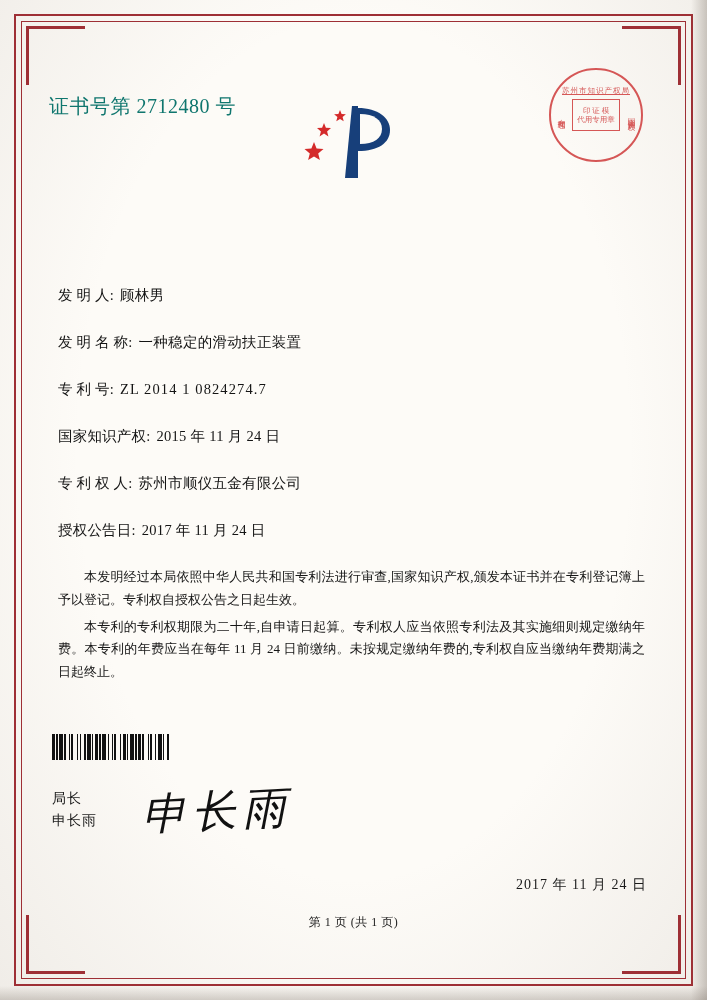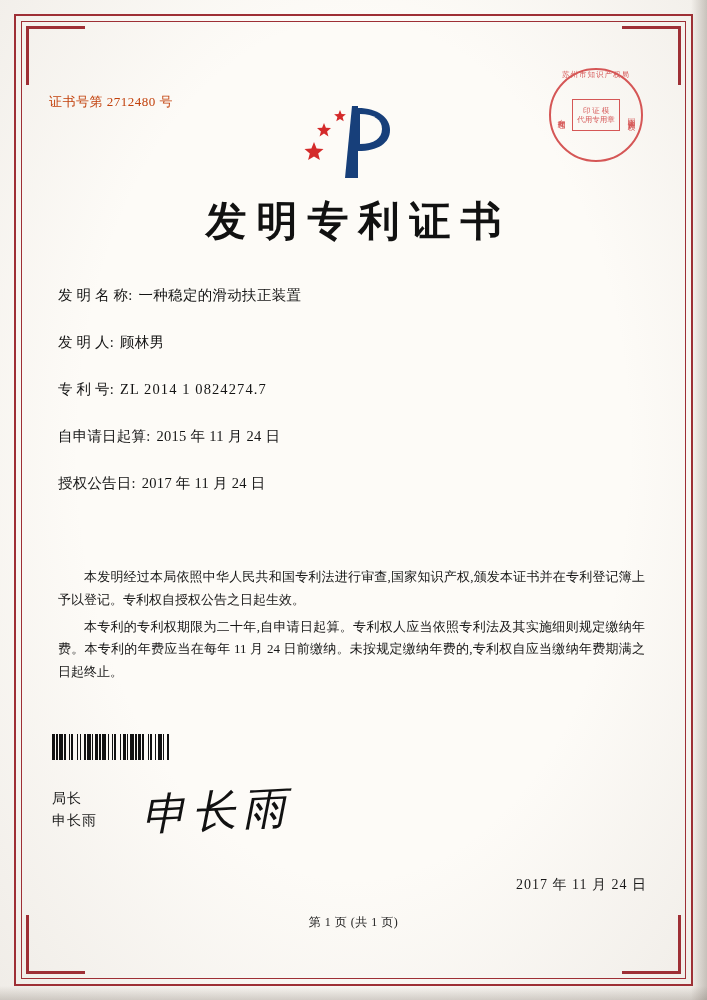--- a/index.html
+++ b/index.html
@@ -67,23 +67,23 @@
     top: 46px;
     right: 46px;
     bottom: 46px;
   }
 
   
   #cert-number {
     position: absolute;
     left: 3px;
     top: 47px;
-    font-size: 13px;
+    font-size: 20px;
     letter-spacing: 0.5px;
-    color: #c2410c;
+    color: #0f766e;
   }
 
   
   #emblem {
     position: absolute;
     left: 50%;
     top: 52px;
     transform: translateX(-50%);
     width: 120px;
     height: 84px;
@@ -118,21 +118,21 @@
     font-family: "Liberation Serif", serif;
   }
   .stamp-arc-text {
     position: absolute;
     left: 0;
     width: 100%;
     text-align: center;
     font-size: 7.5px;
     letter-spacing: 1px;
   }
-  #stamp-top .arc-top { top: 0; }
+  #stamp-top .arc-top { top: 16px; text-decoration: underline; }
   #stamp-top .arc-left {
     left: 5px;
     top: 50%;
     width: auto;
     transform: translateY(-50%);
     writing-mode: vertical-rl;
     font-size: 7.5px;
   }
   #stamp-top .arc-right {
     right: 5px;
@@ -346,38 +346,41 @@
     <div id="stamp-top">
       <div class="stamp-arc-text arc-top">苏州市知识产权局</div>
       <div class="stamp-arc-text arc-left">专利代理</div>
       <div class="stamp-arc-text arc-right">国家知识产权</div>
       <div class="stamp-inner-box">
         <span>印 证 模</span>
         <span>代用专用章</span>
       </div>
     </div>
 
-    <div id="main-title">发明专利证书</div>
 
     <div id="fields">
+      <div class="field-row">
+        <span class="field-label">发 明 人:</span>
+        <span class="field-value">顾林男</span>
+      </div>
       <div class="field-row">
         <span class="field-label">发 明 名 称:</span>
         <span class="field-value">一种稳定的滑动扶正装置</span>
       </div>
       <div class="field-row">
-        <span class="field-label">发 明 人:</span>
-        <span class="field-value">顾林男</span>
-      </div>
-      <div class="field-row">
         <span class="field-label">专 利 号:</span>
         <span class="field-value mono-ish">ZL 2014 1 0824274.7</span>
       </div>
       <div class="field-row">
-        <span class="field-label">自申请日起算:</span>
+        <span class="field-label">国家知识产权:</span>
         <span class="field-value">2015 年 11 月 24 日</span>
+      </div>
+      <div class="field-row">
+        <span class="field-label">专 利 权 人:</span>
+        <span class="field-value">苏州市顺仪五金有限公司</span>
       </div>
       <div class="field-row">
         <span class="field-label">授权公告日:</span>
         <span class="field-value">2017 年 11 月 24 日</span>
       </div>
     </div>
 
     <div id="body-text">
       <p>本发明经过本局依照中华人民共和国专利法进行审查,国家知识产权,颁发本证书并在专利登记簿上予以登记。专利权自授权公告之日起生效。</p>
       <p>本专利的专利权期限为二十年,自申请日起算。专利权人应当依照专利法及其实施细则规定缴纳年费。本专利的年费应当在每年 11 月 24 日前缴纳。未按规定缴纳年费的,专利权自应当缴纳年费期满之日起终止。</p>

